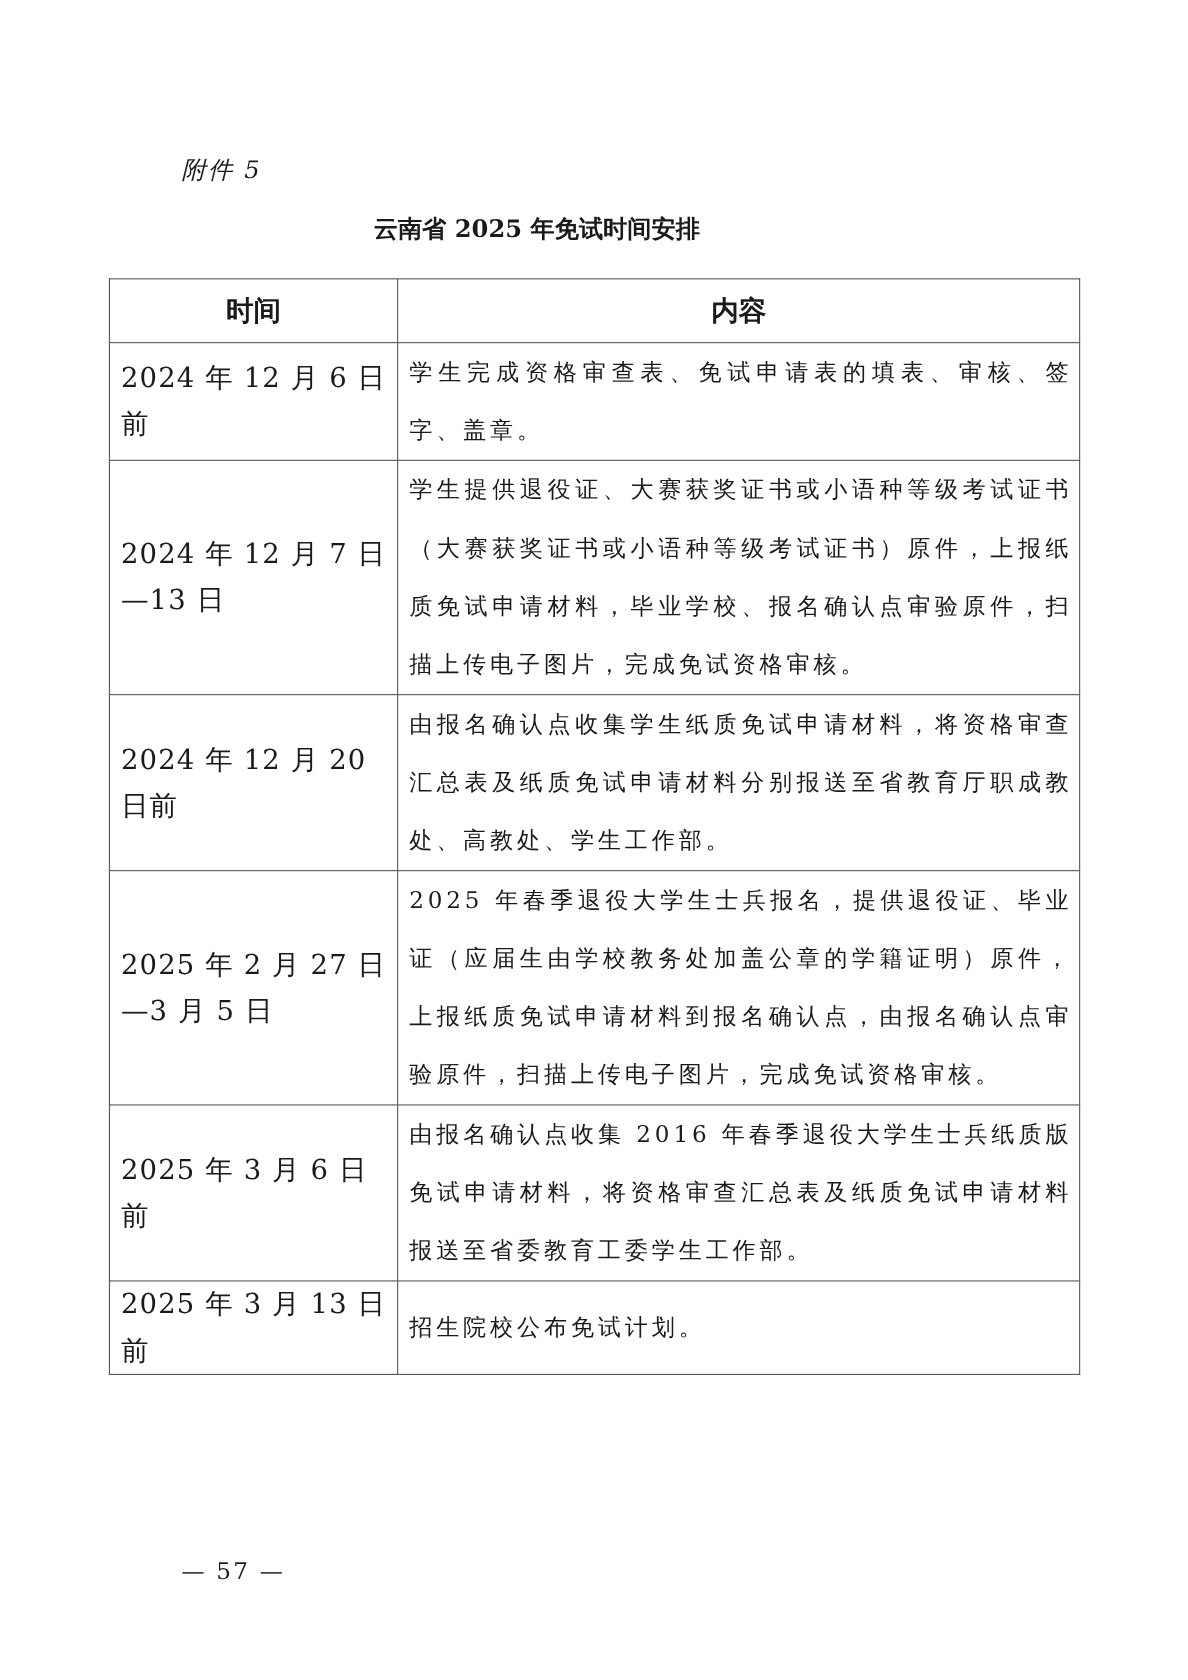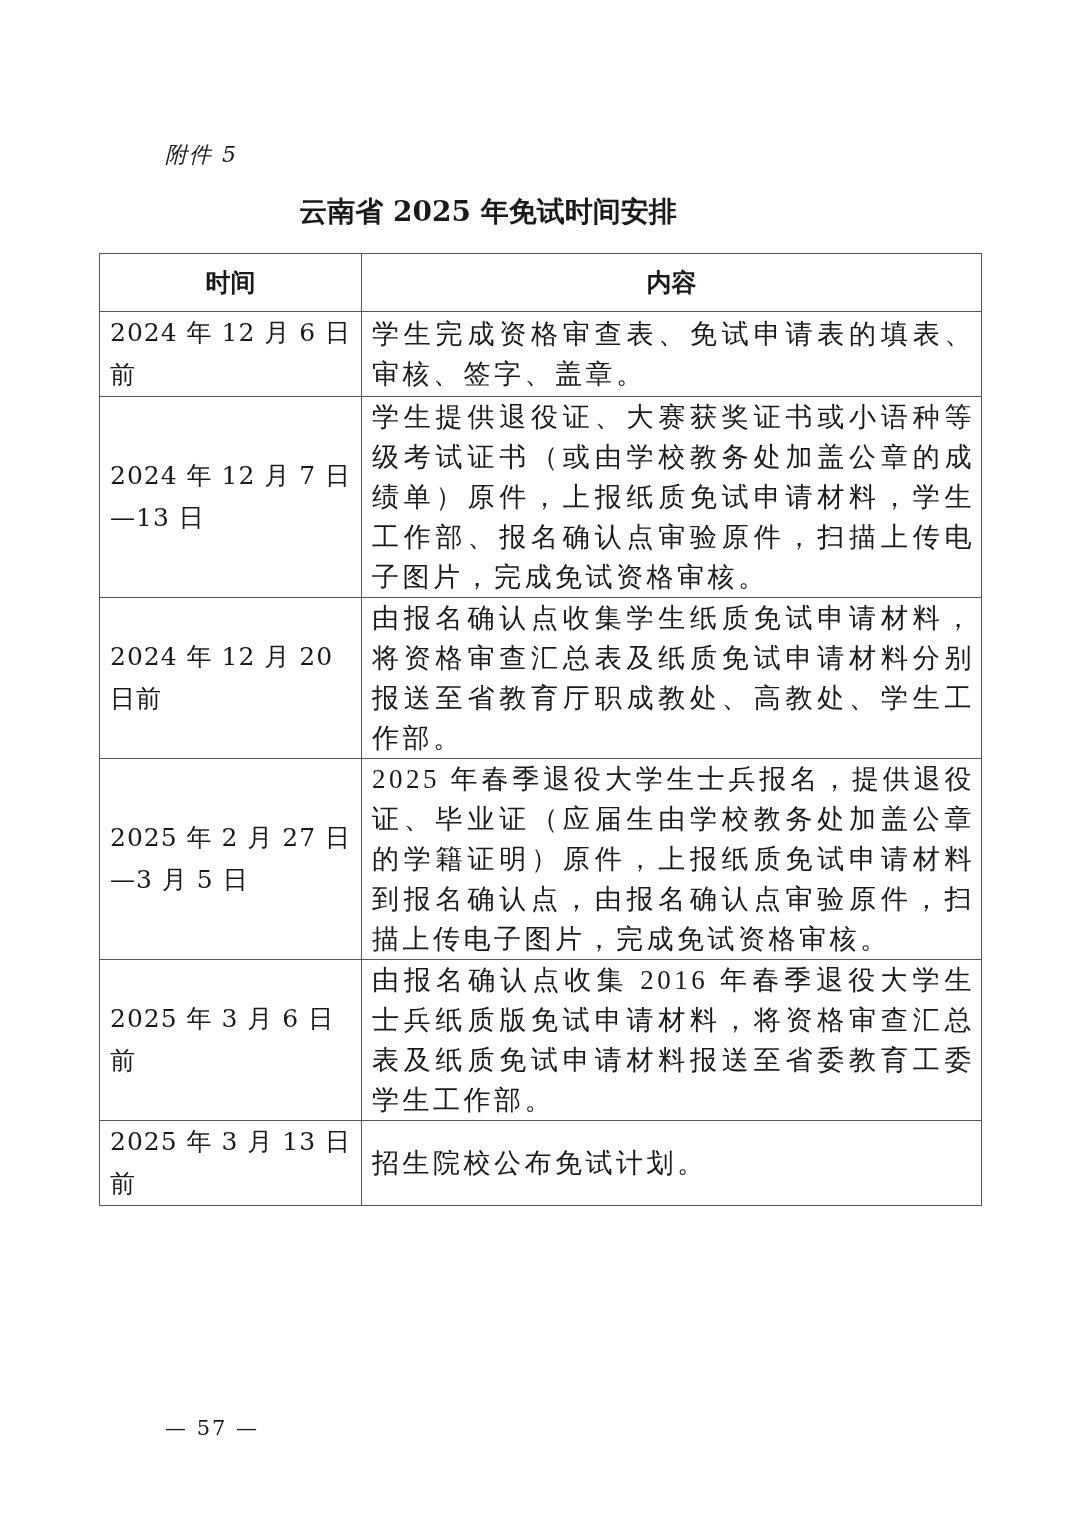--- a/index.html
+++ b/index.html
@@ -1,27 +1,27 @@
 <!DOCTYPE html>
 <html><head>
 <meta charset="utf-8">
 <style>
   html, body { margin:0; padding:0; background:#ffffff; }
   body { width:1080px; height:1527px; position:relative; overflow:hidden;
          font-family:"DejaVu Serif", "Liberation Serif", serif; color:#1a1a1a; }
   .attach { position:absolute; left:165px; top:140px; font-size:22px; letter-spacing:2px;font-style:italic; }
   .title { position:absolute; left:0; width:976px; top:193px; text-align:center;
-           font-size:28px; font-weight:bold; letter-spacing:0px; padding-left:0; }
+           font-size:22px; font-weight:bold; letter-spacing:0px; padding-left:0; }
   table { position:absolute; left:99px; top:253px; width:882px; border-collapse:collapse; table-layout:fixed; }
   td, th { border:1.5px solid #555; vertical-align:middle; padding:0 8px; }
   th { font-family:Liberation Serif, serif; font-weight:bold; font-size:25px; height:57px; }
   col.c1 { width:262px; }
   col.c2 { width:620px; }
   td.date { font-size:25px; line-height:42px; letter-spacing:1px; padding-left:10px; }
-  td.content { font-size:27px; line-height:40px; letter-spacing:3.5px; padding-left:10px; padding-right:6px; text-align:justify;font-family:Liberation Serif, serif; }
+  td.content { font-size:21px; line-height:53px; letter-spacing:3.5px; padding-left:10px; padding-right:6px; text-align:justify; }
   .pageno { position:absolute; left:165px; top:1416px; font-size:21px; letter-spacing:2px; }
 </style>
 </head>
 <body>
 
 <div class="attach">附件 5</div>
 <div class="title">云南省 2025 年免试时间安排</div>
 
 <table>
   <colgroup>
@@ -34,21 +34,21 @@
       <th>内容</th>
     </tr>
   </thead>
   <tbody id="rows">
       <tr style="height: 81px;">
         <td class="date">2024 年 12 月 6 日前</td>
         <td class="content">学生完成资格审查表、免试申请表的填表、审核、签字、盖章。</td>
       </tr>
       <tr style="height: 177px;">
         <td class="date">2024 年 12 月 7 日—13 日</td>
-        <td class="content">学生提供退役证、大赛获奖证书或小语种等级考试证书（或由学校教务处加盖公章的成绩单）原件，上报纸质免试申请材料，学生工作部、报名确认点审验原件，扫描上传电子图片，完成免试资格审核。</td>
+        <td class="content">学生提供退役证、大赛获奖证书或小语种等级考试证书（大赛获奖证书或小语种等级考试证书）原件，上报纸质免试申请材料，毕业学校、报名确认点审验原件，扫描上传电子图片，完成免试资格审核。</td>
       </tr>
       <tr style="height: 118px;">
         <td class="date">2024 年 12 月 20 日前</td>
         <td class="content">由报名确认点收集学生纸质免试申请材料，将资格审查汇总表及纸质免试申请材料分别报送至省教育厅职成教处、高教处、学生工作部。</td>
       </tr>
       <tr style="height: 162px;">
         <td class="date">2025 年 2 月 27 日—3 月 5 日</td>
         <td class="content">2025 年春季退役大学生士兵报名，提供退役证、毕业证（应届生由学校教务处加盖公章的学籍证明）原件，上报纸质免试申请材料到报名确认点，由报名确认点审验原件，扫描上传电子图片，完成免试资格审核。</td>
       </tr>
       <tr style="height: 119px;">

